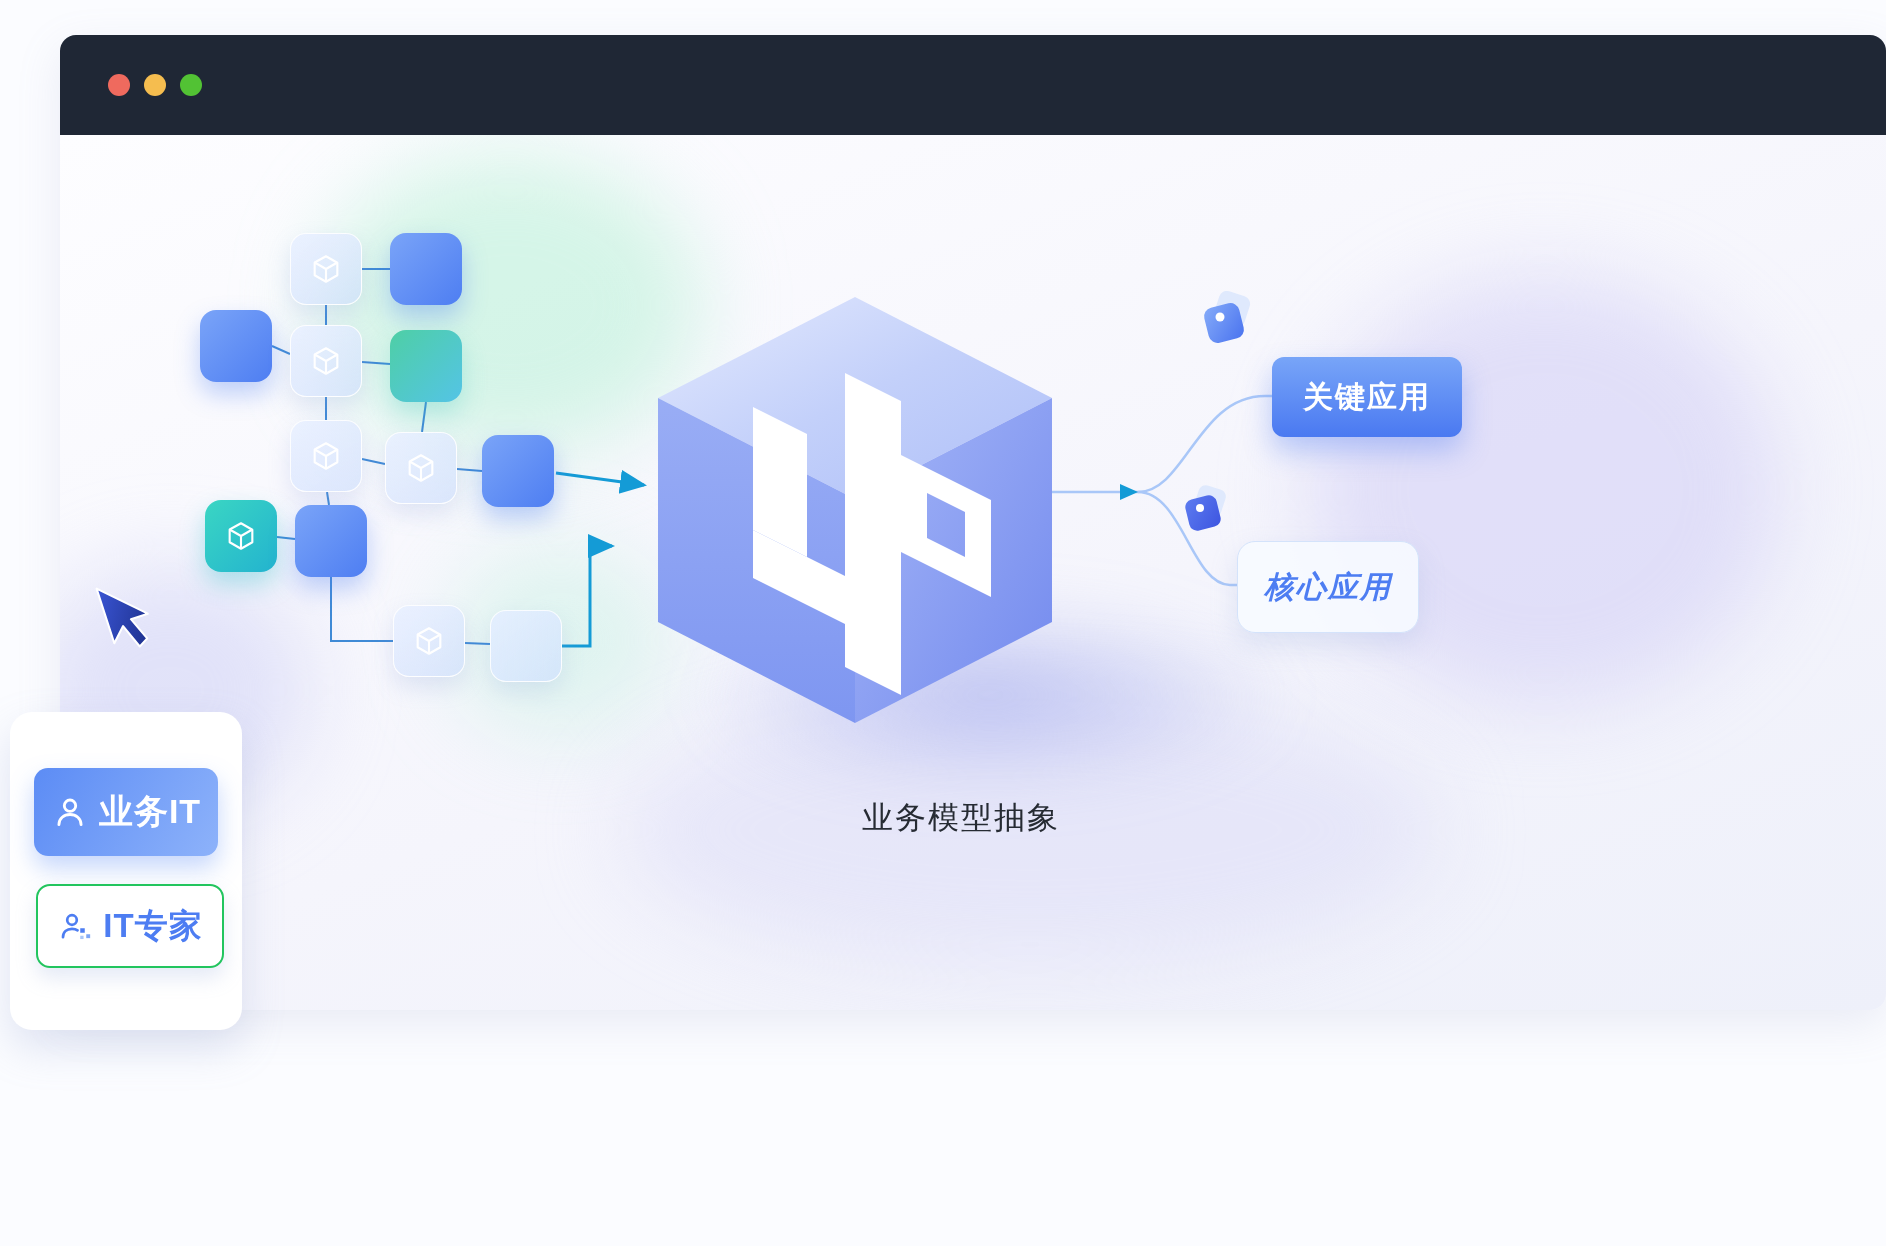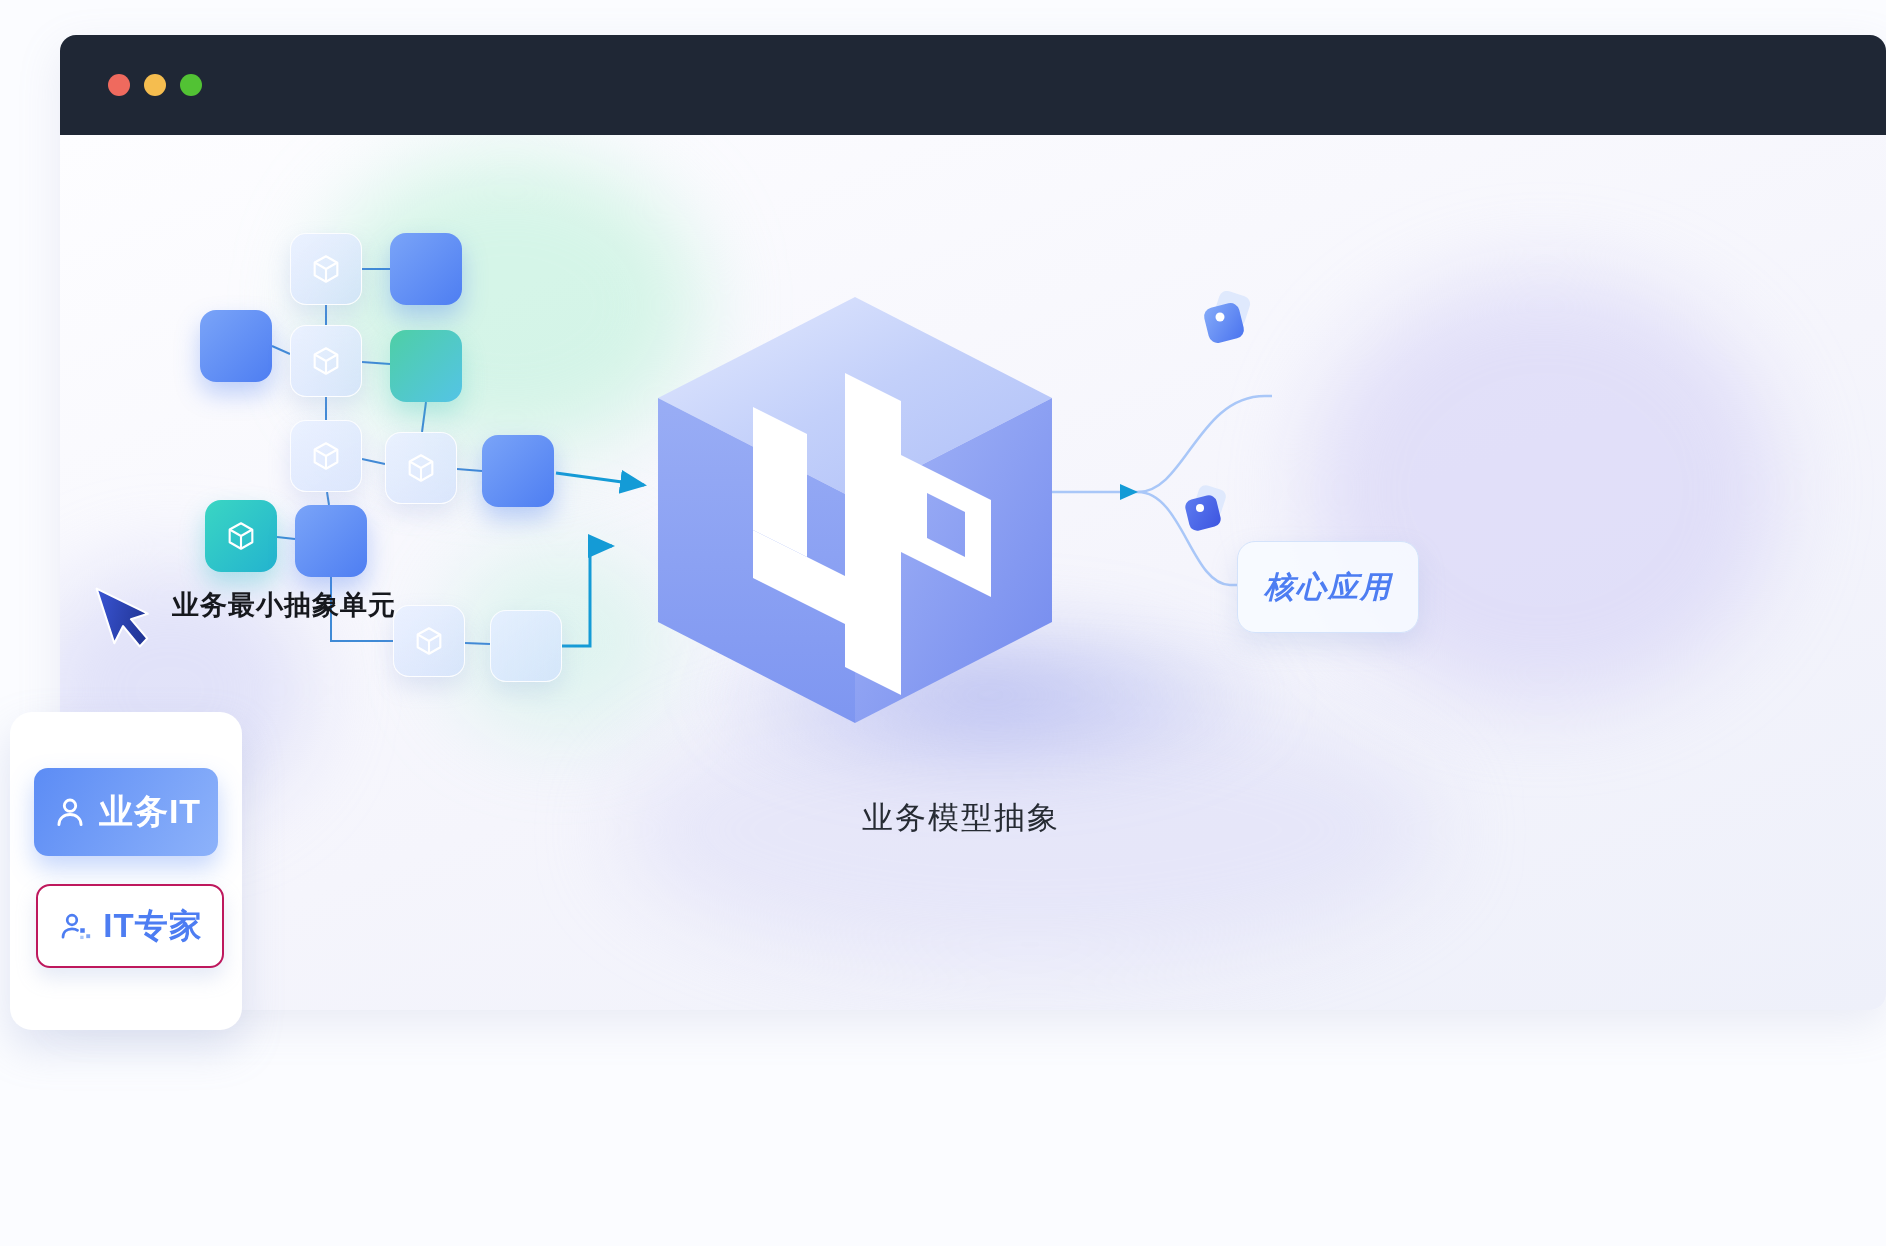--- a/index.html
+++ b/index.html
@@ -125,21 +125,21 @@
     border-radius:14px; cursor:pointer;
   }
   .role-business {
     left:24px; top:56px; width:184px; height:88px;
     background:linear-gradient(120deg,#5c8cf5,#8db2fa);
     box-shadow:0 12px 24px rgba(92,140,245,.35);
     color:#fff; font-size:34px; font-weight:700; letter-spacing:1px;
   }
   .role-expert {
     left:26px; top:172px; width:188px; height:84px;
-    background:#ffffff; border:2px solid #be185d;
+    background:#ffffff; border:2px solid #22c55e;
     box-shadow:0 10px 20px rgba(150,170,220,.25);
     color:#4d7df2; font-size:33px; font-weight:700; letter-spacing:1px;
   }
 </style>
 </head>
 <body>
 
 <div class="window">
 
   <div class="titlebar">
@@ -240,21 +240,20 @@
           <linearGradient id="cur" x1="0" y1="0" x2="1" y2="1">
             <stop offset="0" stop-color="#3a55d4"></stop>
               <stop offset="1" stop-color="#1b2d86"></stop>
           </linearGradient>
         </defs>
         <g transform="rotate(-18 20 30)">
           <path d="M8 2 L8 44 L18 34 L25 52 L32 48 L25 31 L38 31 Z" fill="url(#cur)" stroke="#fff" stroke-width="1.5" stroke-linejoin="round"></path>
         </g>
       </svg>
     </div>
-    <div class="unit-caption">业务最小抽象单元</div>
 
     <div class="cube-shadow"></div>
     <svg class="cube-svg" viewBox="0 0 400 430">
       <defs>
         <linearGradient id="ctop" x1="0" y1="0" x2="1" y2="1">
           <stop offset="0" stop-color="#e4eafe"></stop>
             <stop offset="0.5" stop-color="#c3d0fa"></stop>
             <stop offset="1" stop-color="#aebff8"></stop>
         </linearGradient>
         <linearGradient id="cleft" x1="0" y1="0" x2="0" y2="1">
@@ -284,20 +283,21 @@
           <linearGradient id="tg1" x1="0" y1="0" x2="1" y2="1">
             <stop offset="0" stop-color="#85abf9"></stop>
               <stop offset="1" stop-color="#4a73ef"></stop>
           </linearGradient>
         </defs>
         <rect x="18" y="2" width="32" height="32" rx="8" transform="rotate(18 34 18)" fill="#dfe9fd"></rect>
         <rect x="8" y="14" width="36" height="36" rx="9" transform="rotate(-14 26 32)" fill="url(#tg1)"></rect>
         <circle cx="22" cy="26" r="4.5" fill="#fff"></circle>
       </svg>
     </div>
+    <div class="badge-key">关键应用</div>
 
     <div class="tag-core">
       <svg viewBox="0 0 54 54" width="54" height="54">
         <defs>
           <linearGradient id="tg2" x1="0" y1="0" x2="1" y2="1">
             <stop offset="0" stop-color="#5d7cf0"></stop>
               <stop offset="1" stop-color="#3d55e0"></stop>
           </linearGradient>
         </defs>
         <rect x="16" y="2" width="28" height="28" rx="7" transform="rotate(18 30 16)" fill="#dfe9fd"></rect>

